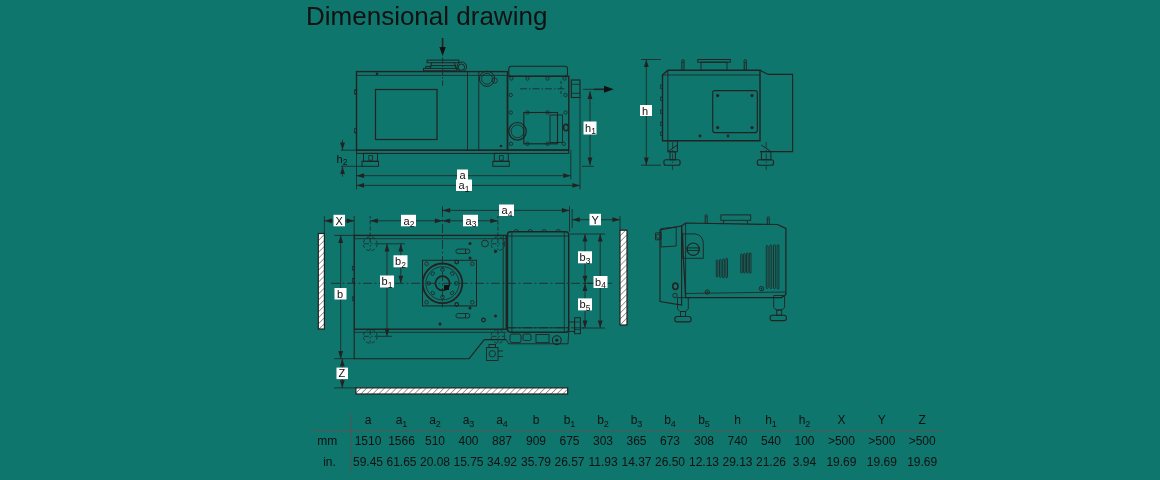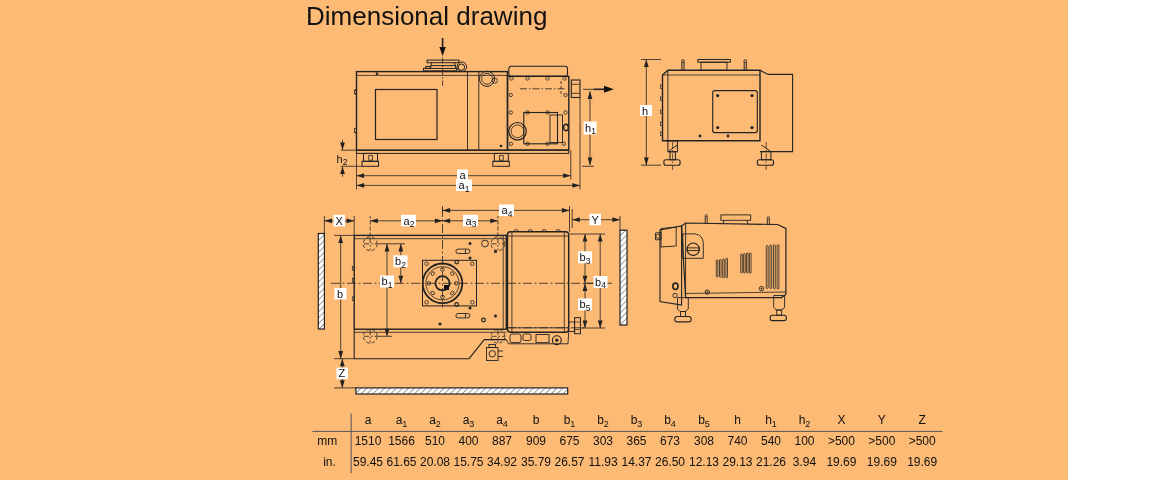--- a/index.html
+++ b/index.html
@@ -1,16 +1,16 @@
 <!DOCTYPE html>
 <html><head>
 <meta charset="utf-8">
 <style>
   html,body{margin:0;padding:0;background:#fff;}
-  #page{position:relative;width:1068px;height:480px;background:#fdba74;overflow:hidden;
+  #page{position:relative;width:1160px;height:480px;background:#0f766e;overflow:hidden;
         font-family:"Liberation Sans", sans-serif;}
   svg text{font-family:"Liberation Sans", sans-serif;fill:#111;}
 </style>
 </head>
 <body>
 <div id="page">
 <svg width="1160" height="480" viewBox="0 0 1160 480" xmlns="http://www.w3.org/2000/svg">
 <defs>
   <marker id="ae" markerUnits="userSpaceOnUse" markerWidth="18" markerHeight="8" viewBox="-9 -4 18 8" refX="0" refY="0" orient="auto-start-reverse">
     <path d="M0,0 L-7.6,-2.4 L-7.6,2.4 Z" fill="#222"></path>

